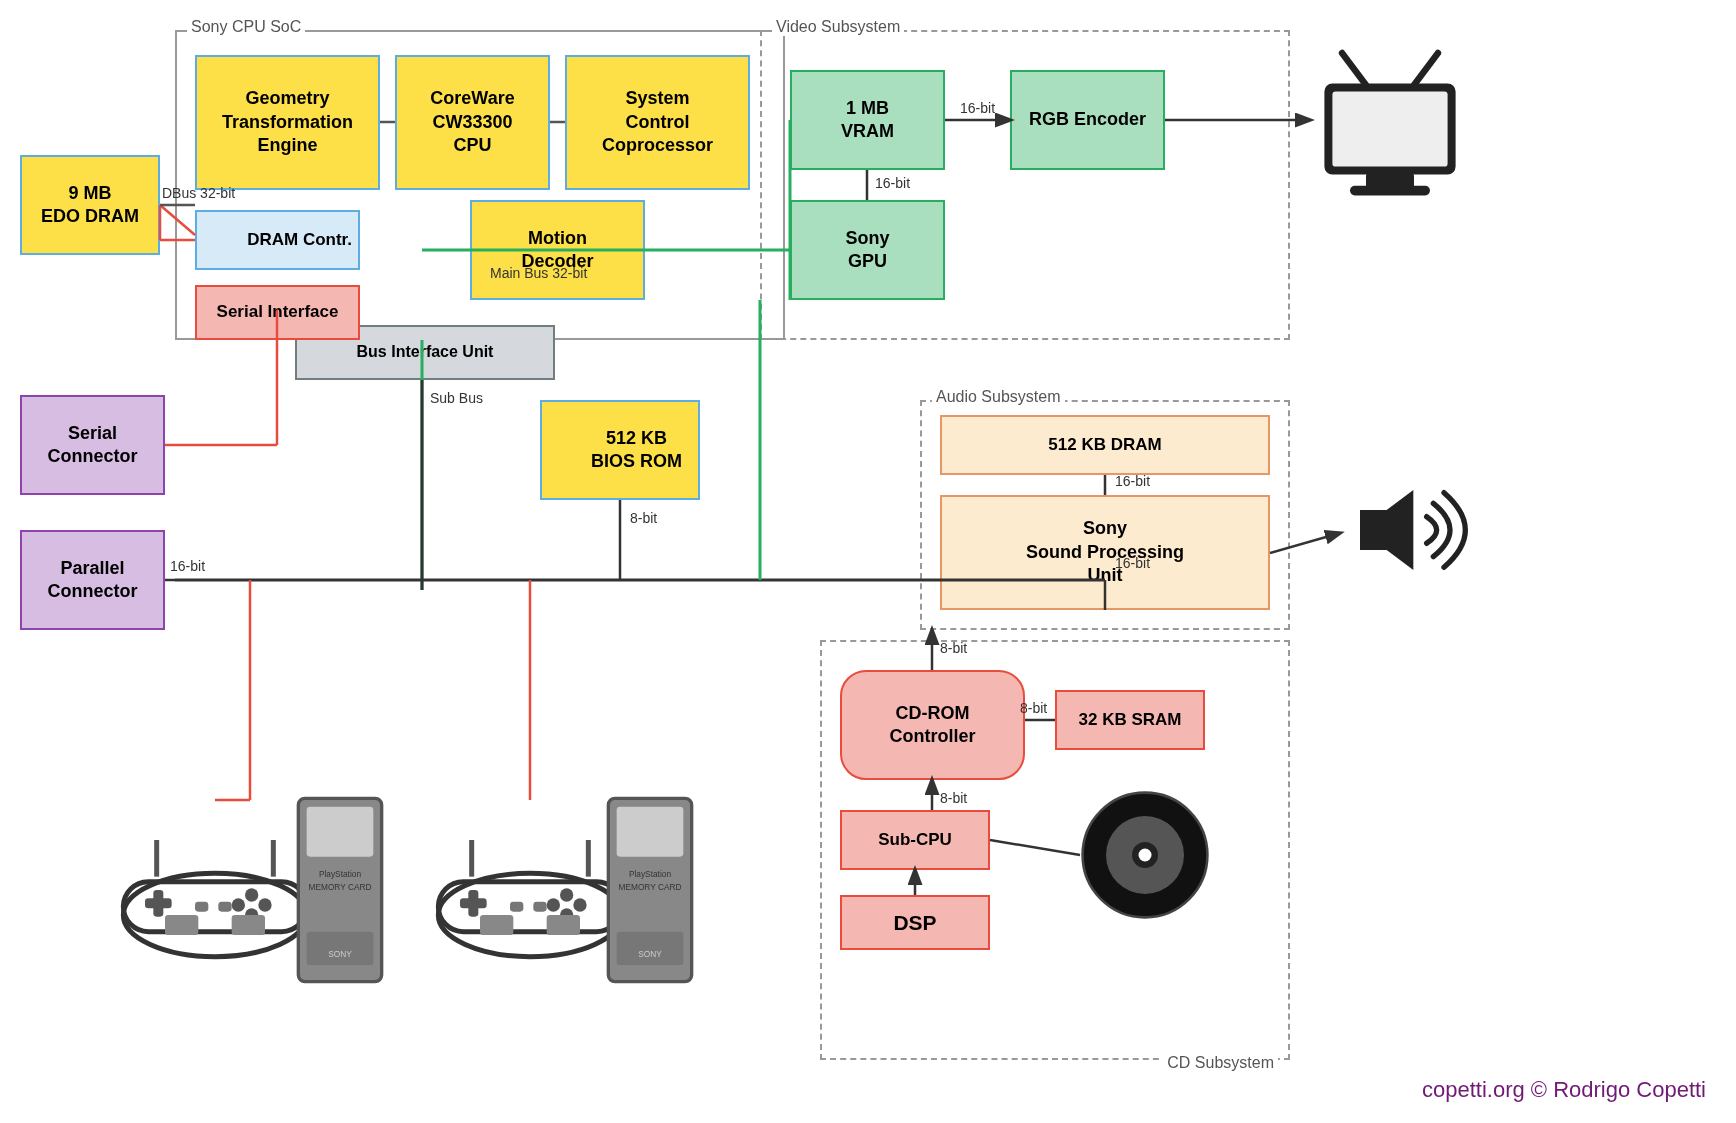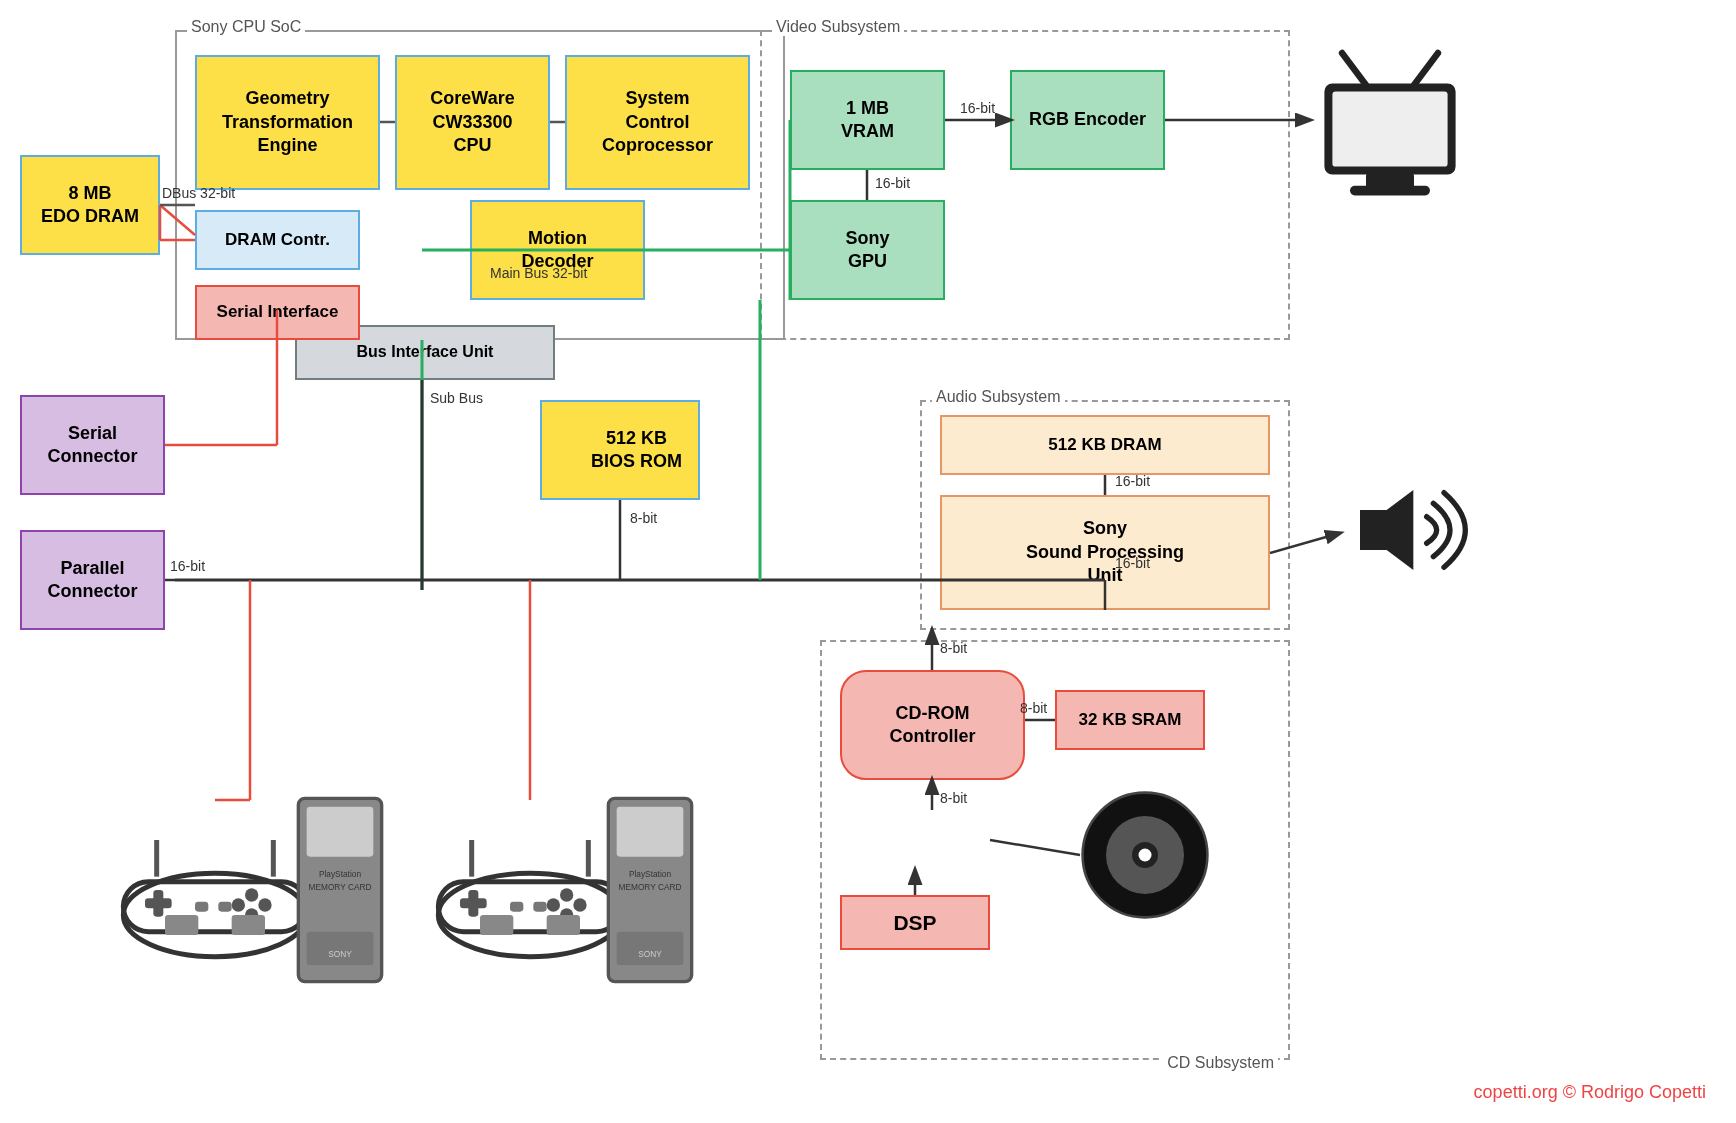--- a/index.html
+++ b/index.html
@@ -90,22 +90,22 @@
       position: absolute;
       top: 0; left: 0;
       width: 1736px;
       height: 1123px;
       pointer-events: none;
     }
     .credit {
       position: absolute;
       bottom: 20px;
       right: 30px;
-      font-size: 18px;
-      color: #ef4444;
+      font-size: 22px;
+      color: #701a75;
     }
   </style>
 </head>
 <body>
 
 <div class="diagram">
 
   <div class="container-box" style="left:175px; top:30px; width:610px; height:310px;">
     <span class="container-label" style="top:-14px; left:10px;">Sony CPU SoC</span>
   </div>
@@ -137,21 +137,21 @@
 CW33300
 CPU</span>
   </div>
 
   <div class="box box-blue" style="left:565px; top:55px; width:185px; height:135px;">
     <span style="white-space:pre-line;">System
 Control
 Coprocessor</span>
   </div>
 
-  <div class="box box-lightblue" style="left:195px; top:210px; width:165px; height:60px; font-size:17px;">
+  <div class="box box-lightblue" style="left:195px; top:210px; width:165px; height:60px; font-size:17px;justify-content:flex-end;">
     <span>DRAM Contr.</span>
   </div>
 
   <div class="box box-pink" style="left:195px; top:285px; width:165px; height:55px; font-size:17px;">
     <span>Serial Interface</span>
   </div>
 
   <div class="box box-blue" style="left:470px; top:200px; width:175px; height:100px;">
     <span style="white-space:pre-line;">Motion
 Decoder</span>
@@ -166,21 +166,21 @@
     <span>RGB
 Encoder</span>
   </div>
 
   <div class="box box-green" style="left:790px; top:200px; width:155px; height:100px;">
     <span style="white-space:pre-line;">Sony
 GPU</span>
   </div>
 
   <div class="box box-blue" style="left:20px; top:155px; width:140px; height:100px;">
-    <span style="white-space:pre-line;">8 MB
+    <span style="white-space:pre-line;">9 MB
 EDO DRAM</span>
   </div>
 
   <div class="box box-purple" style="left:20px; top:395px; width:145px; height:100px;">
     <span style="white-space:pre-line;">Serial
 Connector</span>
   </div>
 
   <div class="box box-purple" style="left:20px; top:530px; width:145px; height:100px;">
     <span style="white-space:pre-line;">Parallel
@@ -204,20 +204,23 @@
 
   <div class="box box-pink" style="left:840px; top:670px; width:185px; height:110px;border-radius:26px;">
     <span style="white-space:pre-line;">CD-ROM
 Controller</span>
   </div>
 
   <div class="box box-pink" style="left:1055px; top:690px; width:150px; height:60px; font-size:17px;">
     <span>32 KB SRAM</span>
   </div>
 
+  <div class="box box-pink" style="left:840px; top:810px; width:150px; height:60px; font-size:17px;">
+    <span>Sub-CPU</span>
+  </div>
 
   <div class="box box-pink" style="left:840px; top:895px; width:150px; height:55px; font-size:21px;">
     <span>DSP</span>
   </div>
 
   <svg style="position:absolute; left:1310px; top:45px; width:160px; height:160px;" viewBox="0 0 100 100">
 
     <rect x="10" y="25" width="80" height="55" rx="4" fill="#222" stroke="#222" stroke-width="2"></rect>
 
     <rect x="14" y="29" width="72" height="47" rx="2" fill="#eee"></rect>

